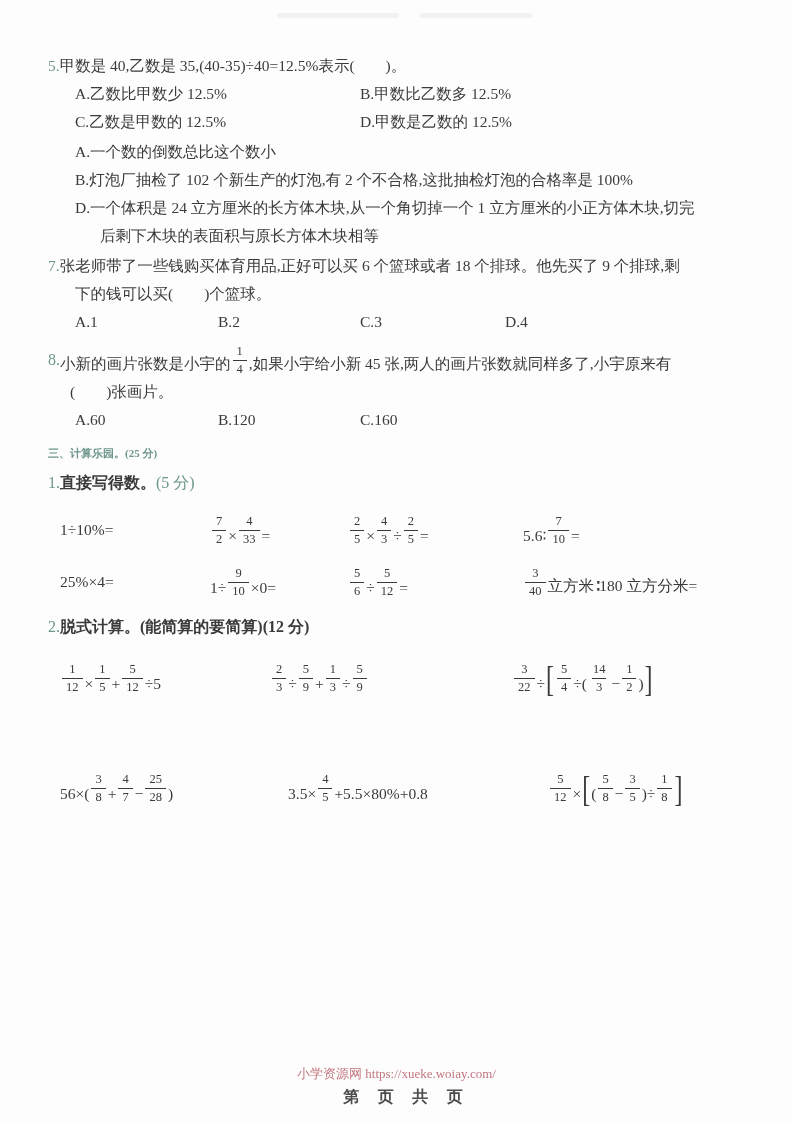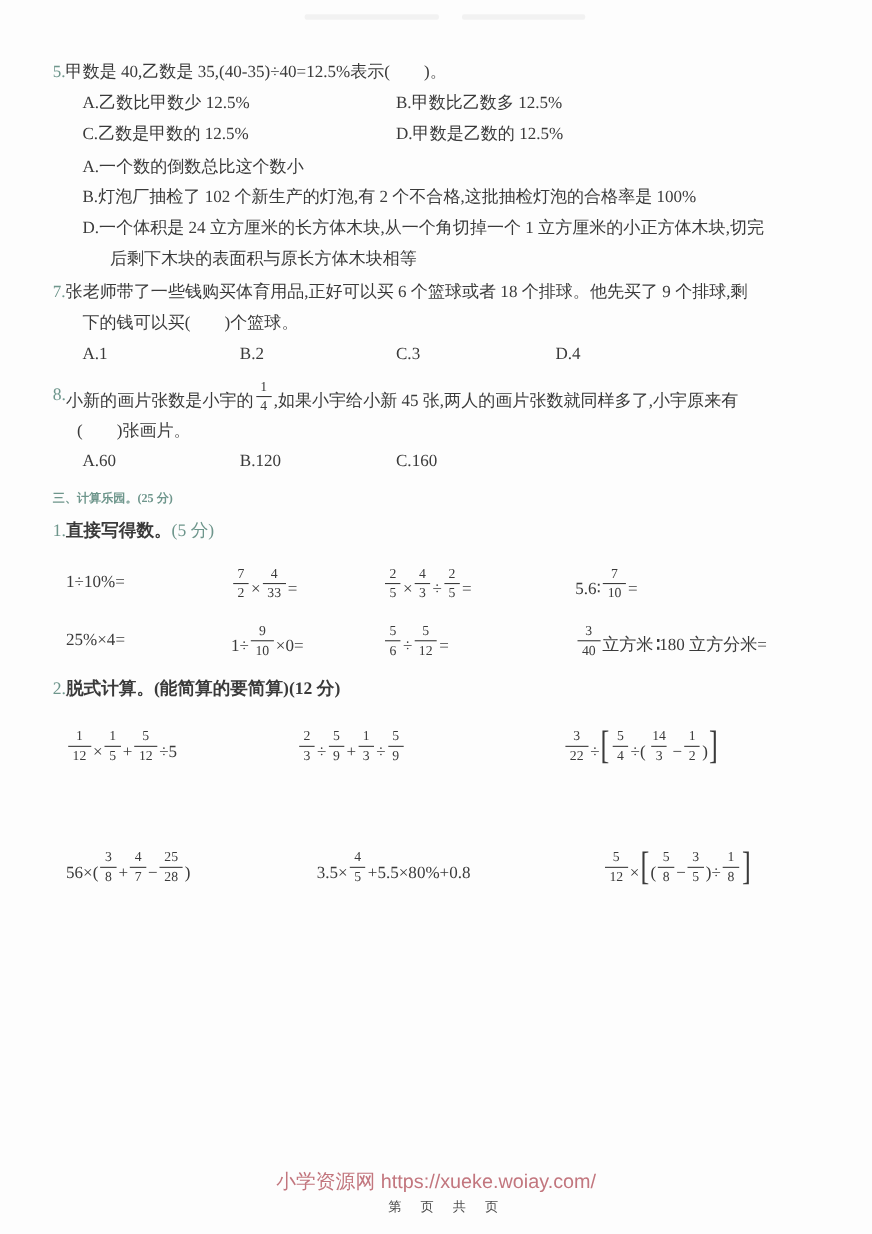--- a/index.html
+++ b/index.html
@@ -41,26 +41,26 @@
   .calc-row{display:grid;grid-template-columns:150px 138px 175px auto;align-items:center;height:52px;padding-left:12px;}
   .dsk-row{display:grid;grid-template-columns:210px 242px auto;align-items:center;height:56px;padding-left:12px;}
   .expr{font-size:15.5px;white-space:nowrap;display:flex;align-items:flex-end;}
   .expr .mtxt{display:inline-block;}
   .frac{display:inline-flex;flex-direction:column;align-items:center;vertical-align:middle;margin:0 2px;line-height:1;}
   .fnum{font-size:12.5px;padding:0 4px 2px;}
   .fden{font-size:12.5px;border-top:1.2px solid #3a3a3a;padding:2px 4px 0;}
   .bigb{display:inline-block;font-size:24px;transform:scaleY(1.5);margin:0 1px;font-weight:400;}
   .footer{position:absolute;left:0;right:0;bottom:14px;text-align:center;}
   .footer .site{
-    font-family:Liberation Sans, sans-serif;
-    color:var(--footer-red);font-size:18px;line-height:24px;
+    font-family:Liberation Serif, serif;
+    color:var(--footer-red);font-size:13px;line-height:24px;
   }
   .footer .pg{
     font-family:"Liberation Sans","DejaVu Sans",sans-serif;
-    color:var(--footer-dark);font-size:12px;font-weight:normal;
+    color:var(--footer-dark);font-size:16px;font-weight:bold;
     letter-spacing:7px;line-height:22px;padding-left:20px;
   }
   .mt2{margin-top:2px;}
   .mt4{margin-top:4px;}
   .mt6{margin-top:6px;}
   .q8line1{display:flex;align-items:center;height:36px;}
   .dsk-gap{margin-top:54px;gap:18px;}
 </style>
 </head>
 <body>

